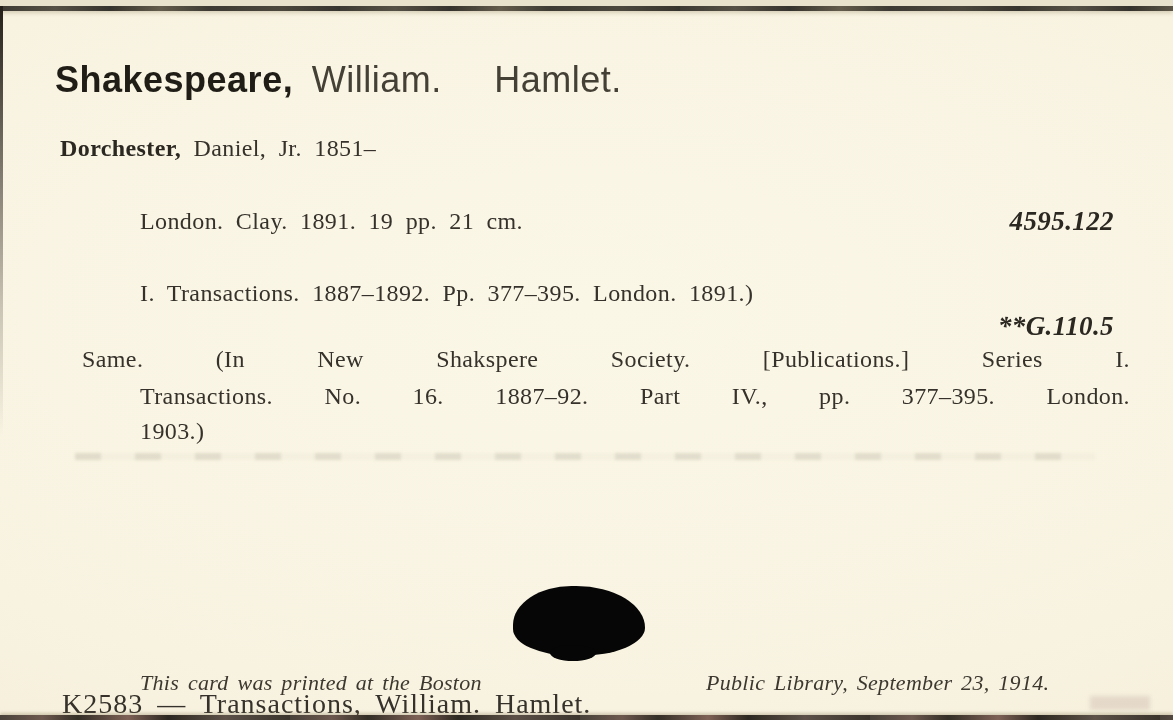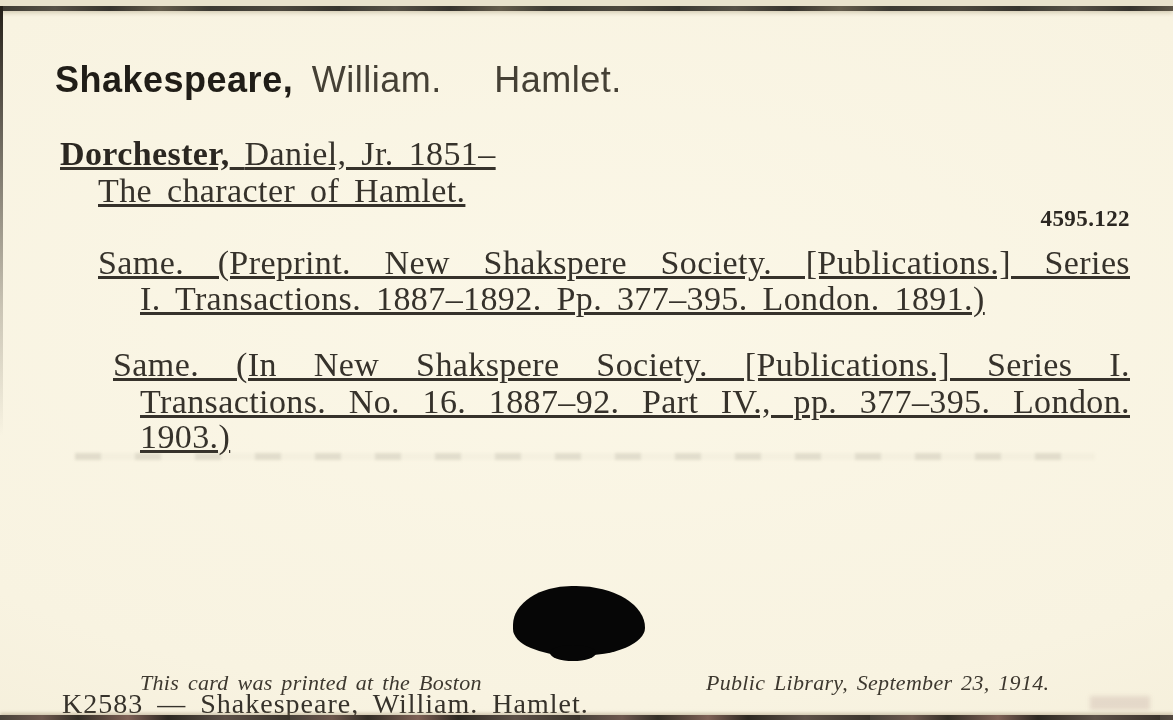--- a/index.html
+++ b/index.html
@@ -48,43 +48,43 @@
     font-size: 36px; font-weight: 400; white-space: nowrap;
     letter-spacing: 0.5px;
   }
   .h-surname { font-weight: 700; color: #201d17; }
   .h-forename { color: #454035; margin-left: 8px; }
   .h-work { color: #454035; margin-left: 42px; }
 
   
   .l {
     position: absolute;
-    font-size: 34px; line-height: 1.05;
+    font-size: 24px; line-height: 1.05;
     letter-spacing: 0.4px; word-spacing: 6px;
-    white-space: nowrap; color: #36322b; text-decoration: underline;
+    white-space: nowrap; color: #36322b;
   }
   .just {
     white-space: normal; right: 43px;
     text-align: justify; text-align-last: justify;
   }
   .call {
-    position: absolute; right: 43px;
-    font-size: 23px; font-weight: 700; color: #2b2721;
-    white-space: nowrap; letter-spacing: 0.4px;
+    position: absolute; right: 59px;
+    font-size: 27px; font-weight: 700; color: #2b2721;
+    white-space: nowrap; letter-spacing: 0.4px; font-style: italic;
   }
   .author-bold { font-weight: 700; color: #2b2721; }
 
   #author-line  { left: 60px;  top: 130px; }
   #title-line   { left: 98px;  top: 167px; }
   #imprint-line { left: 140px; top: 203px; }
   #call-1       { top: 200px; }
   #same1-l1     { left: 98px;  top: 239px; }
   #same1-l2     { left: 140px; top: 275px; }
   #call-2       { top: 305px; }
-  #same2-l1     { left: 113px;  top: 341px; }
+  #same2-l1     { left: 82px;  top: 341px; }
   #same2-l2     { left: 140px; top: 378px; }
   #same2-l3     { left: 140px; top: 413px; }
   #call-3       { top: 411px; }
 
   
   .smudge-a {
     position: absolute; left: 75px; top: 447px; width: 1020px; height: 7px;
     background: repeating-linear-gradient(90deg,
       rgba(105, 98, 82, 0.16) 0 26px, rgba(105, 98, 82, 0.03) 26px 60px);
     filter: blur(1.5px);
@@ -133,36 +133,36 @@
     <span class="h-surname">Shakespeare,</span>
     <span class="h-forename">William.</span>
     <span class="h-work">Hamlet.</span>
   </h1>
 
   <div class="l" id="author-line">
     <span class="author-bold">Dorchester,</span>
     <span>Daniel, Jr.  1851–</span>
   </div>
 
-  <div class="l" id="title-line">The character of Hamlet.</div>
 
+  <div class="l" id="imprint-line">London.  Clay.  1891.  19 pp.  21 cm.</div>
   <div class="call" id="call-1">4595.122</div>
 
-  <div class="l just" id="same1-l1">Same. (Preprint. New Shakspere Society. [Publications.] Series</div>
   <div class="l" id="same1-l2">I.  Transactions.  1887–1892.  Pp. 377–395.  London.  1891.)</div>
+  <div class="call" id="call-2">**G.110.5</div>
 
   <div class="l just" id="same2-l1">Same. (In New Shakspere Society. [Publications.] Series I.</div>
   <div class="l just" id="same2-l2">Transactions. No. 16. 1887–92. Part IV., pp. 377–395. London.</div>
   <div class="l" id="same2-l3">1903.)</div>
 
   <div class="smudge-a"></div>
 
   <div class="ink-blot"></div>
 
   <div class="printed-note" id="printed-left">This card was printed at the Boston</div>
   <div class="printed-note" id="printed-right">Public Library, September 23, 1914.</div>
 
-  <div class="index-line">K2583 — Shakespeare, William. Hamlet.</div>
+  <div class="index-line">K2583 — Transactions, William. Hamlet.</div>
 
   <div class="smudge-b"></div>
   <div class="edge-bottom"></div>
 
 </div>
 
 </body></html>

